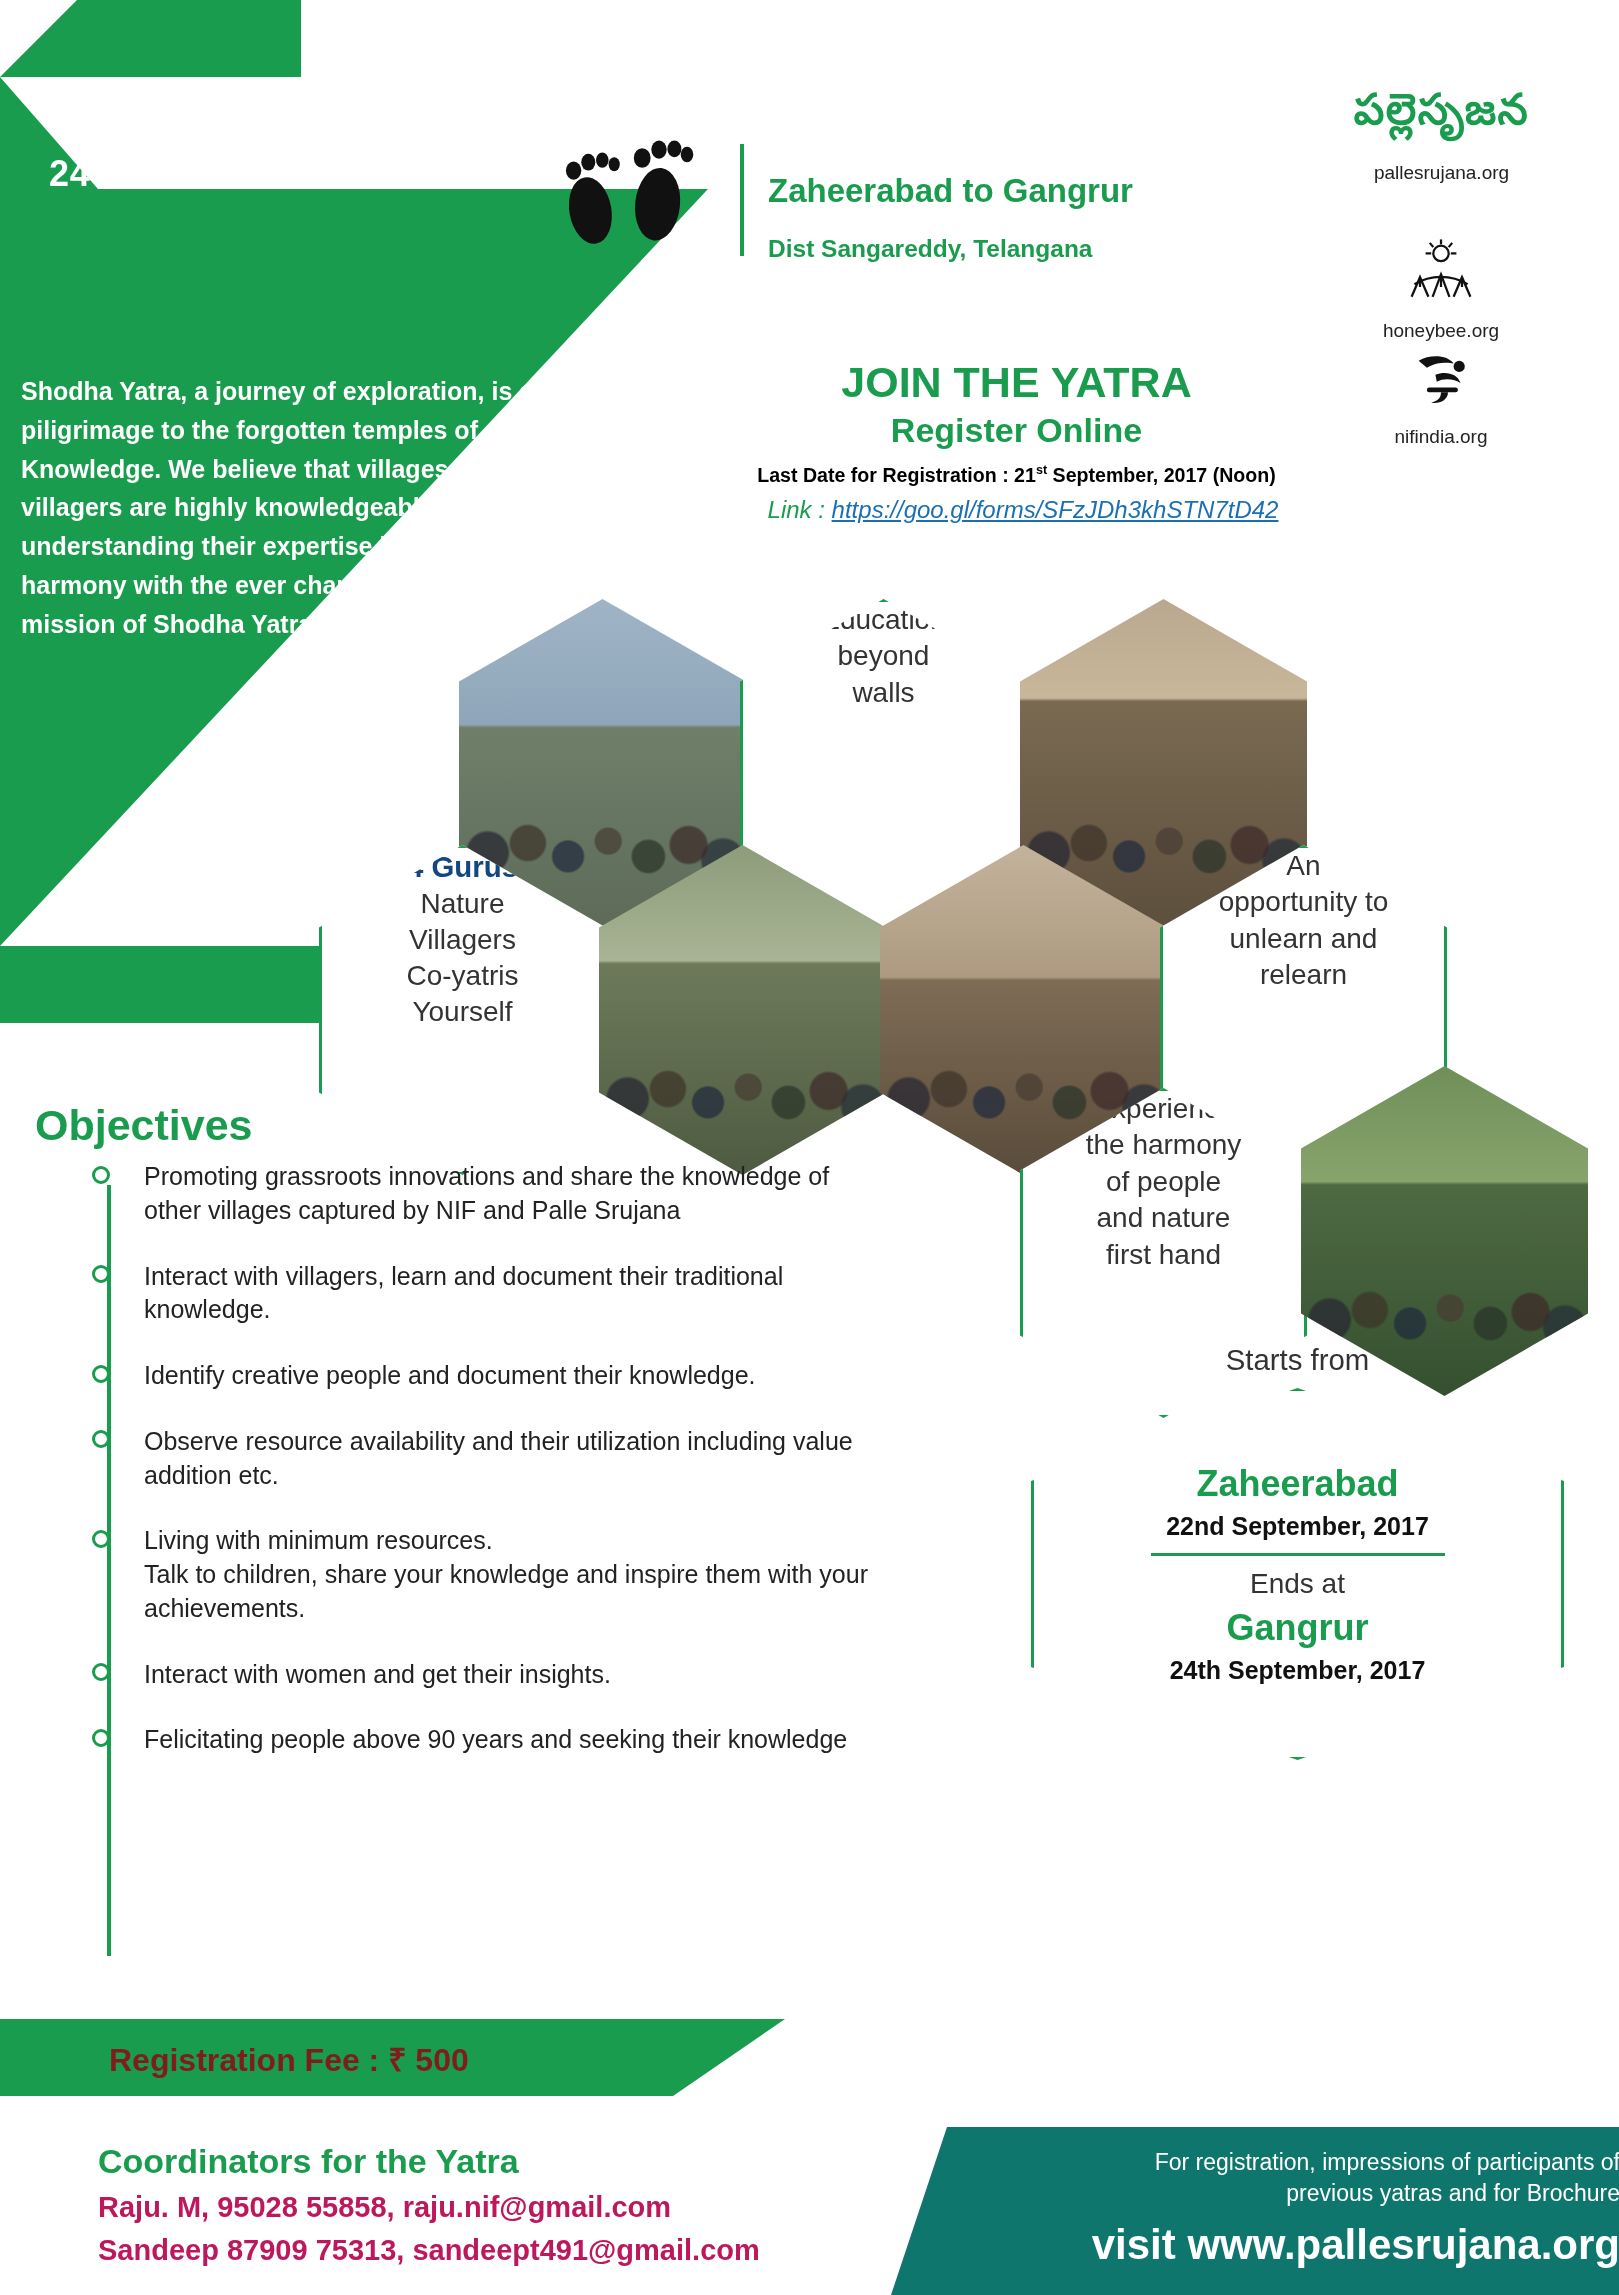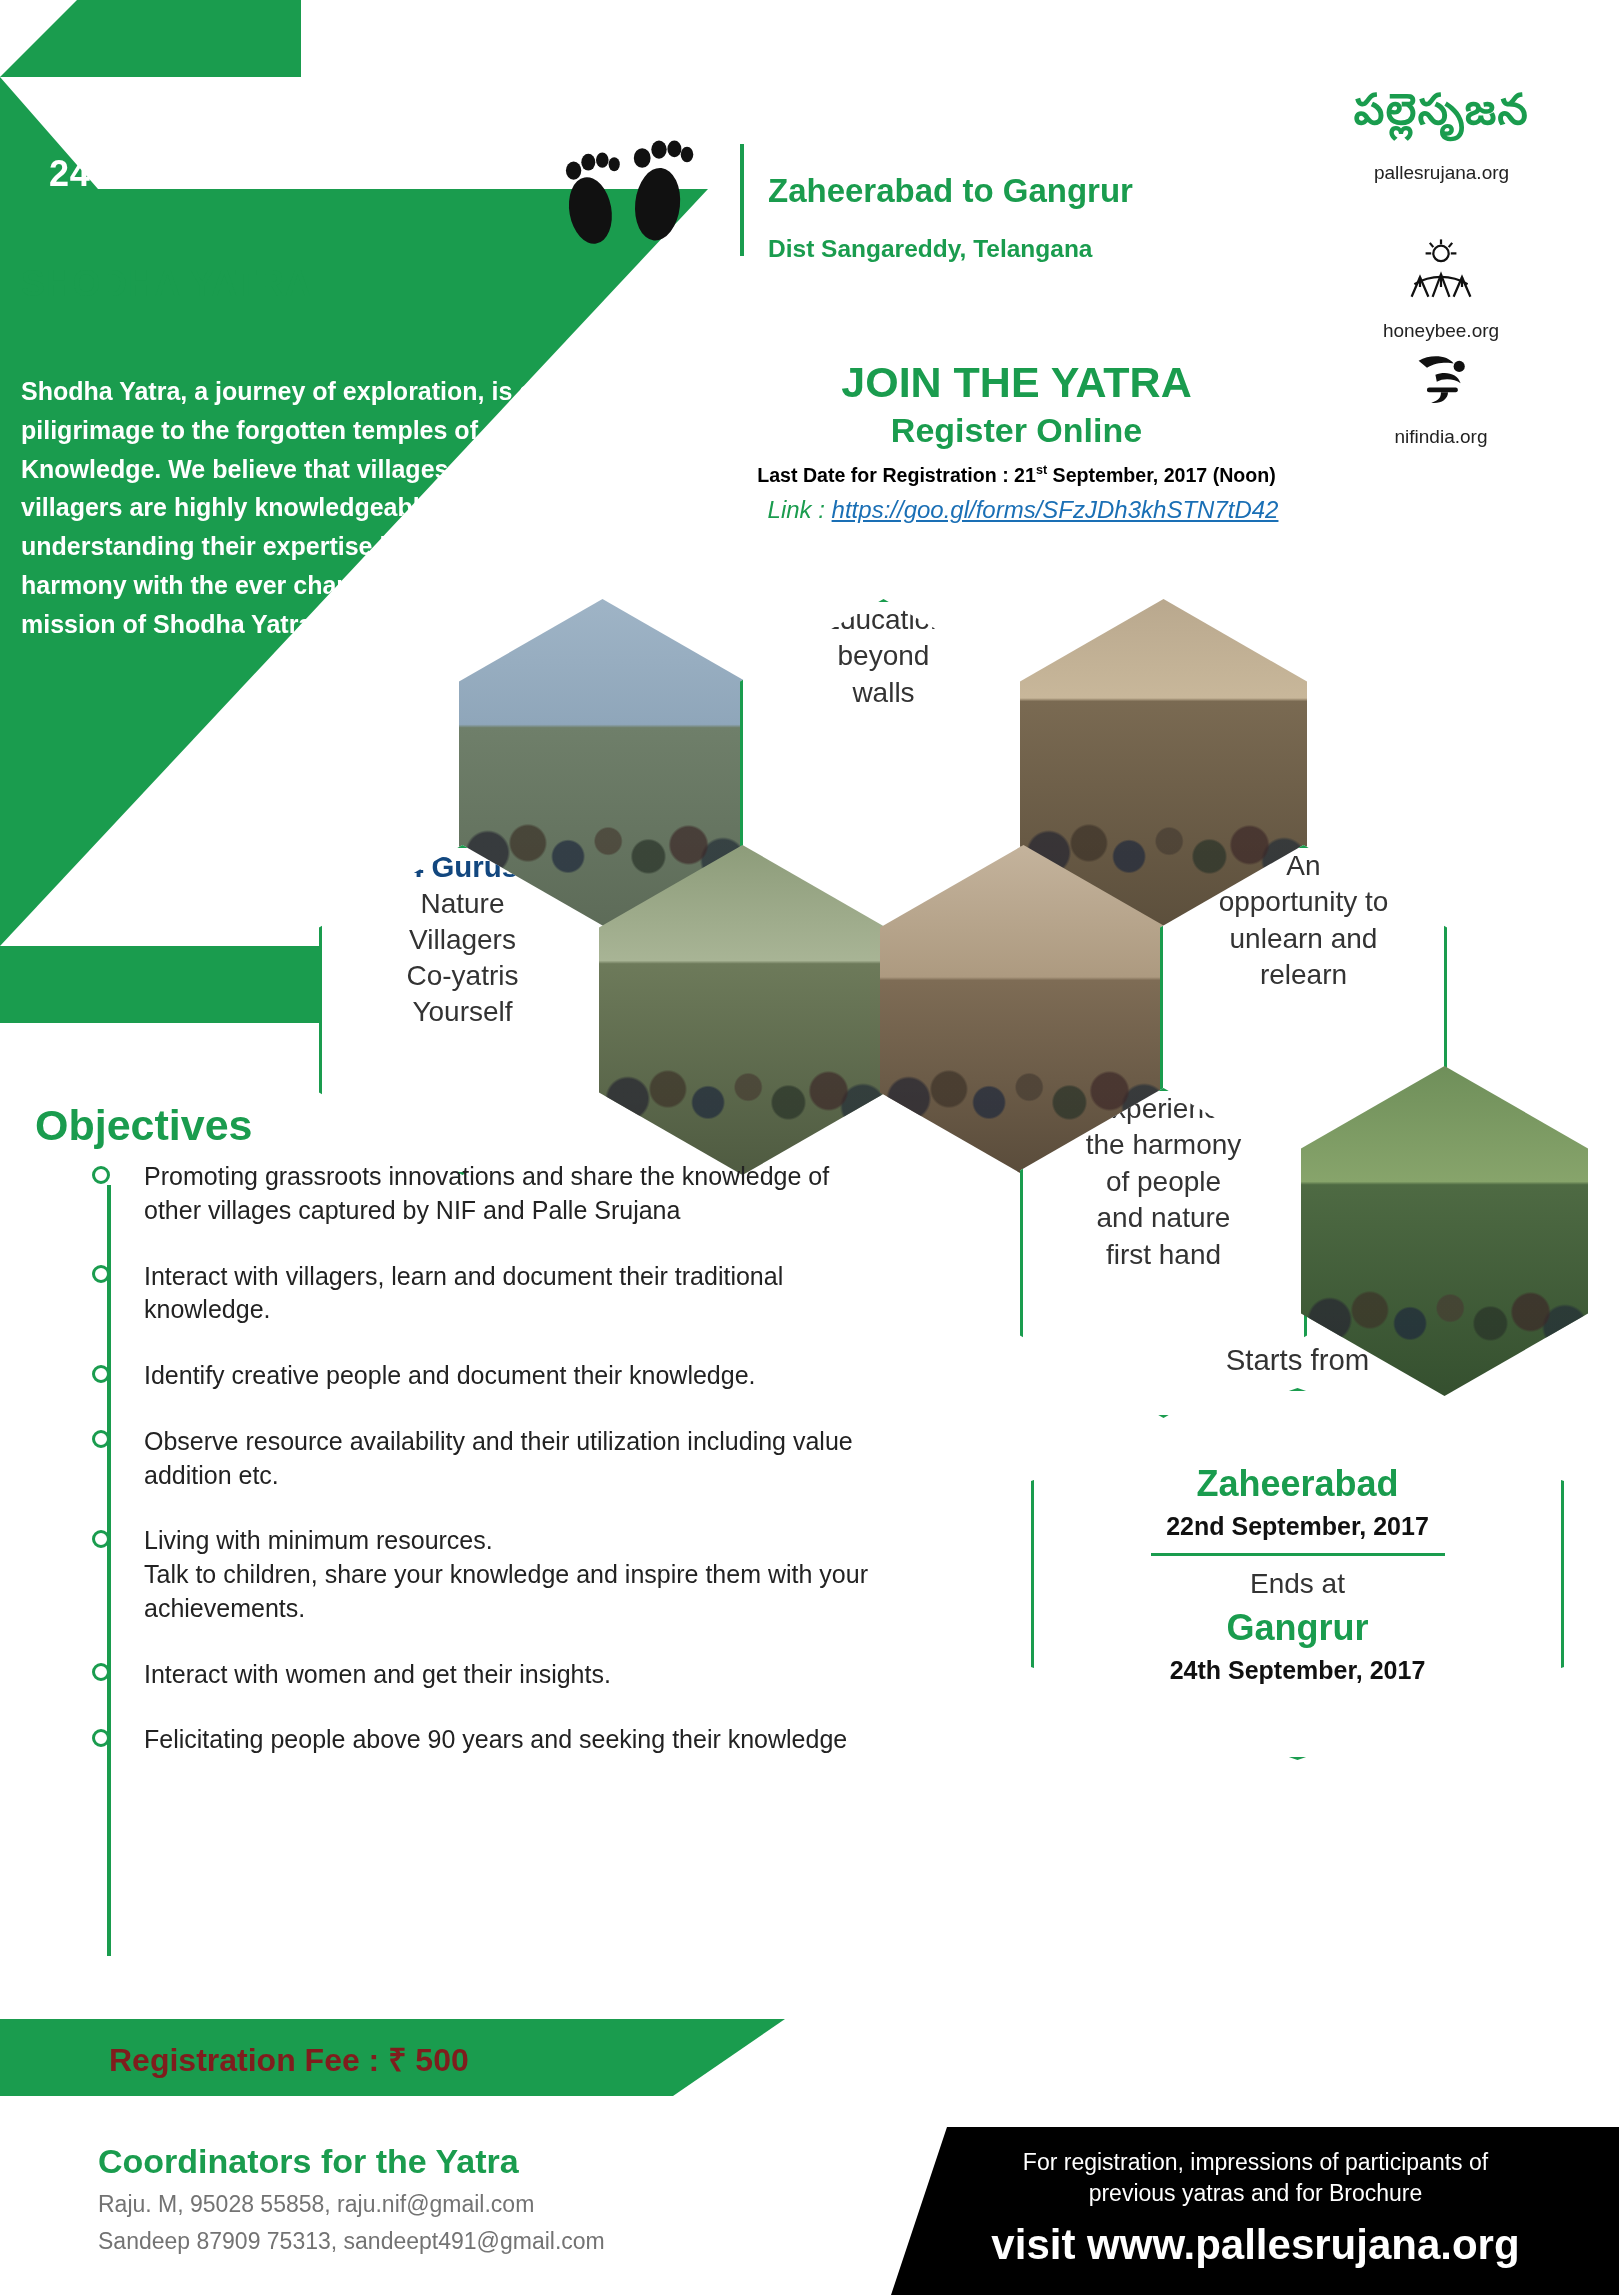--- a/index.html
+++ b/index.html
@@ -195,28 +195,28 @@
   .fee-text {
     position: absolute; left: 109px; top: 2037px;
     color: #7f1d1d; font-size: 32px; font-weight: bold;
   }
 
   
   .coord {
     position: absolute; left: 98px; top: 2142px; width: 701px;
   }
   .coord-h { color: #1a9c4e; font-size: 34px; font-weight: bold; }
-  .coord-l { color: #737373; font-size: 23px; font-weight: normal; margin-top: 9.8px; }
+  .coord-l { color: #be185d; font-size: 29px; font-weight: bold; margin-top: 9.8px; }
 
   .footer-green {
     position: absolute; right: 0; bottom: 0; width: 729px; height: 168px;
-    background: #000000;
+    background: #0f766e;
     clip-path: polygon(56px 0, 729px 0, 729px 168px, 0 168px);
     color: #ffffff;
-    text-align: center;
+    text-align: right;
     padding-top: 19.6px;
   }
   .footer-l1 { font-size: 23px; line-height: 1.35; }
   .footer-visit { font-size: 42px; font-weight: bold; margin-top: 12.6px; }
 </style>
 </head>
 <body>
 
 <div id="poster">
 

